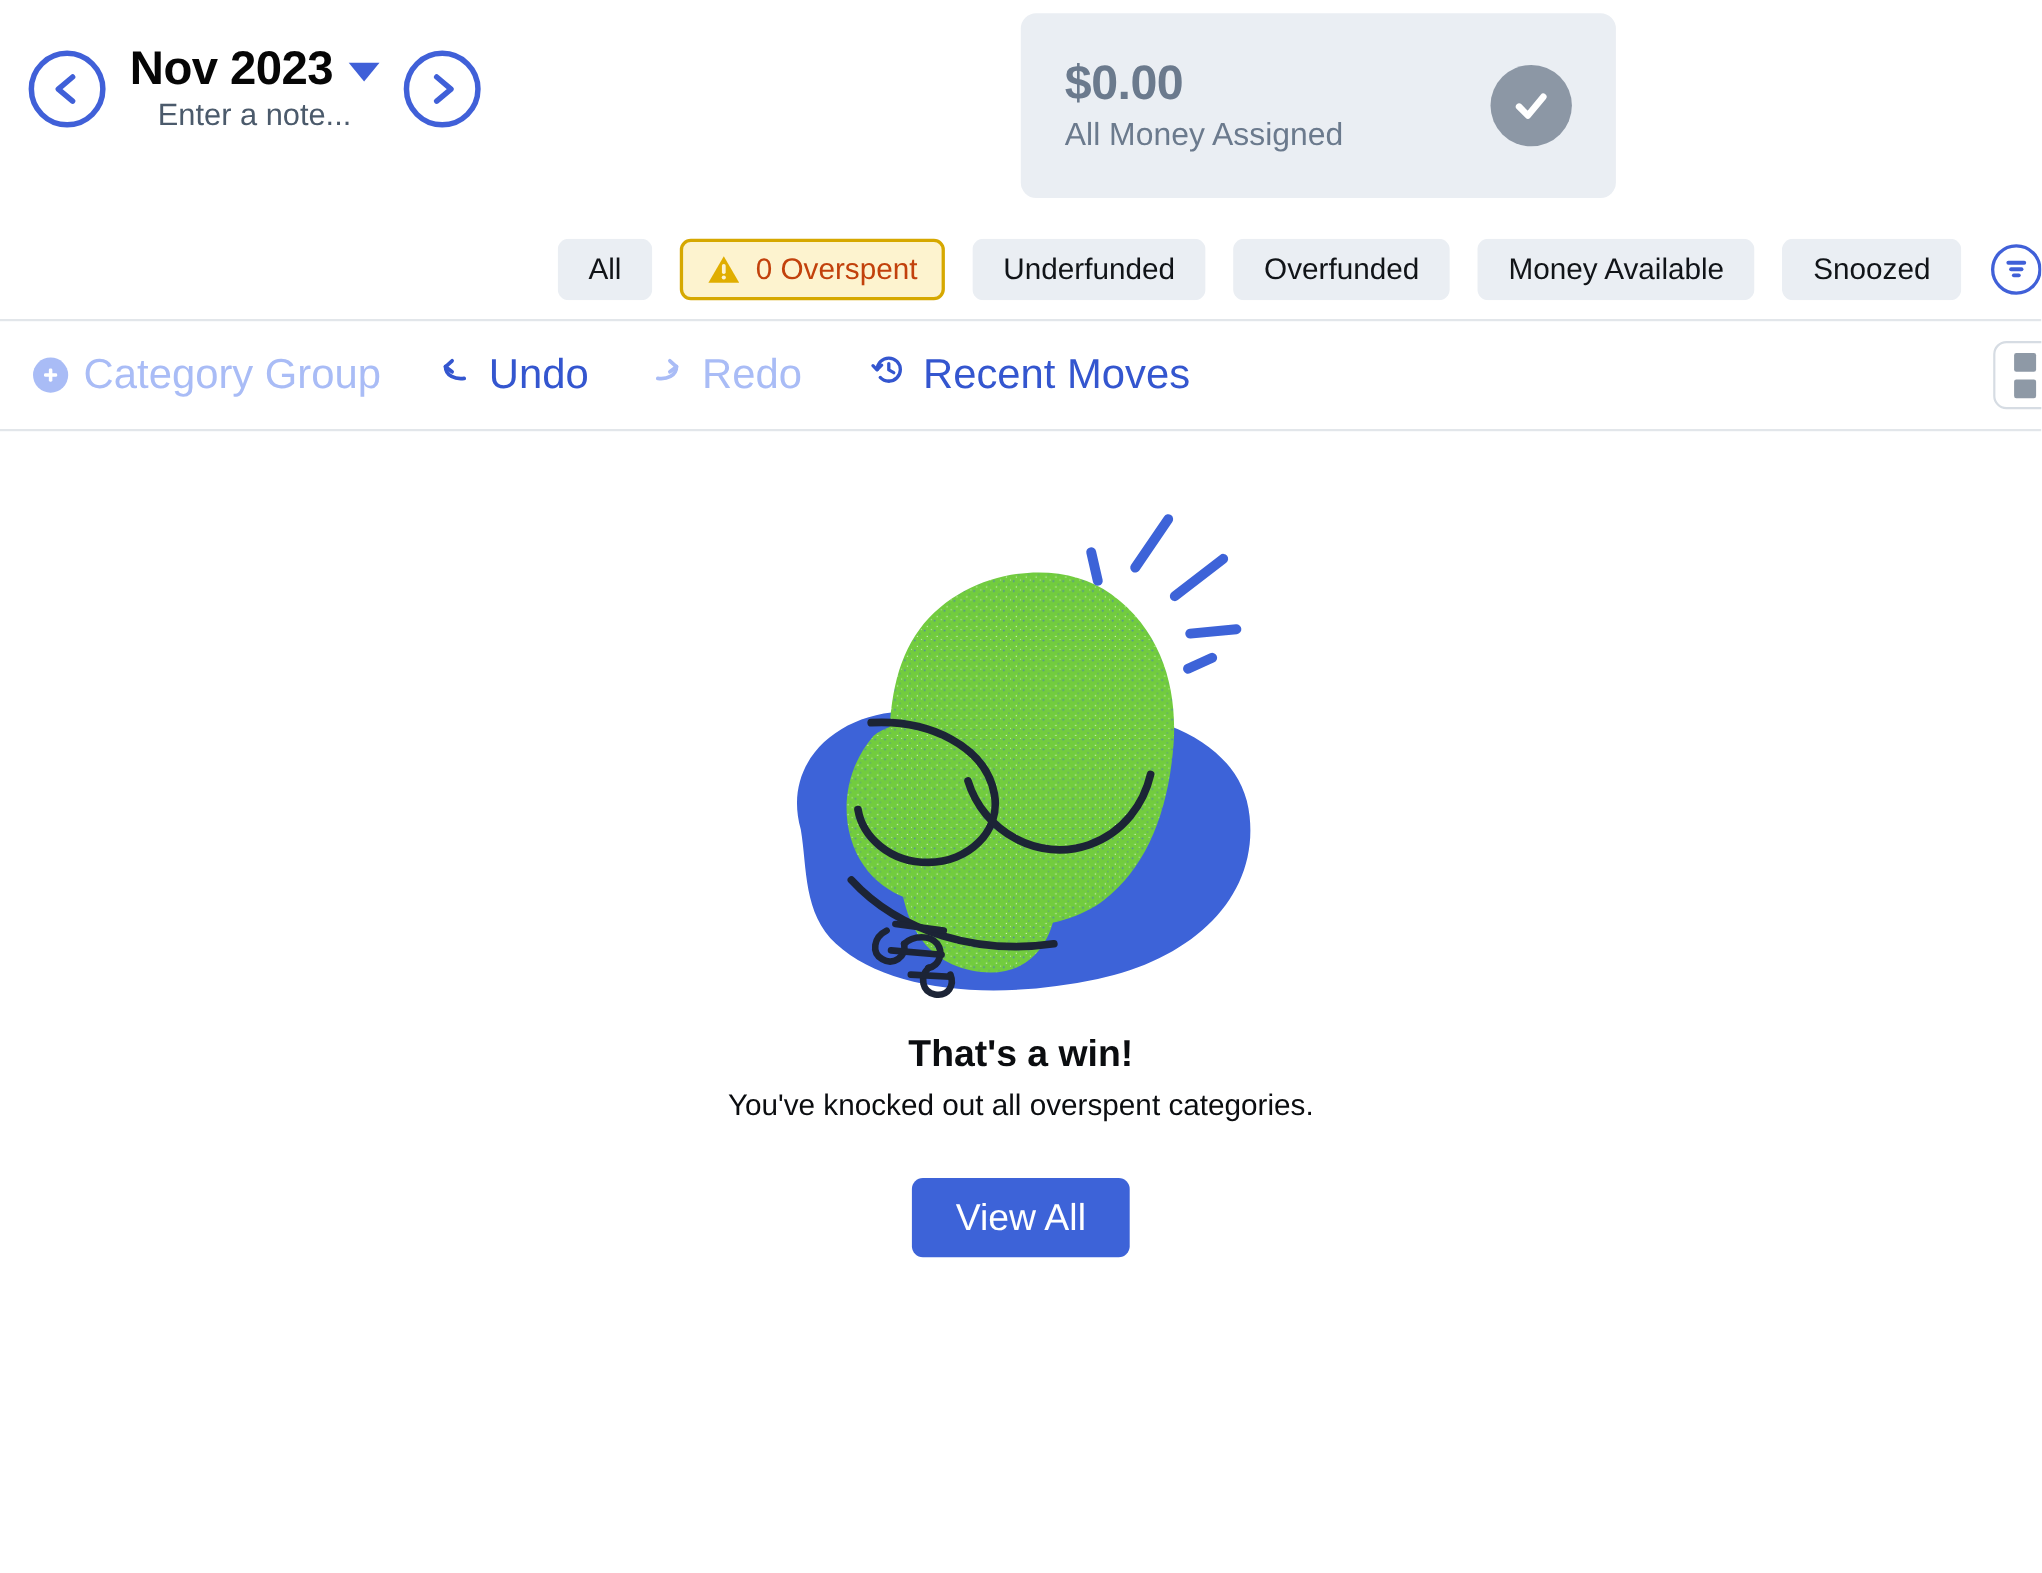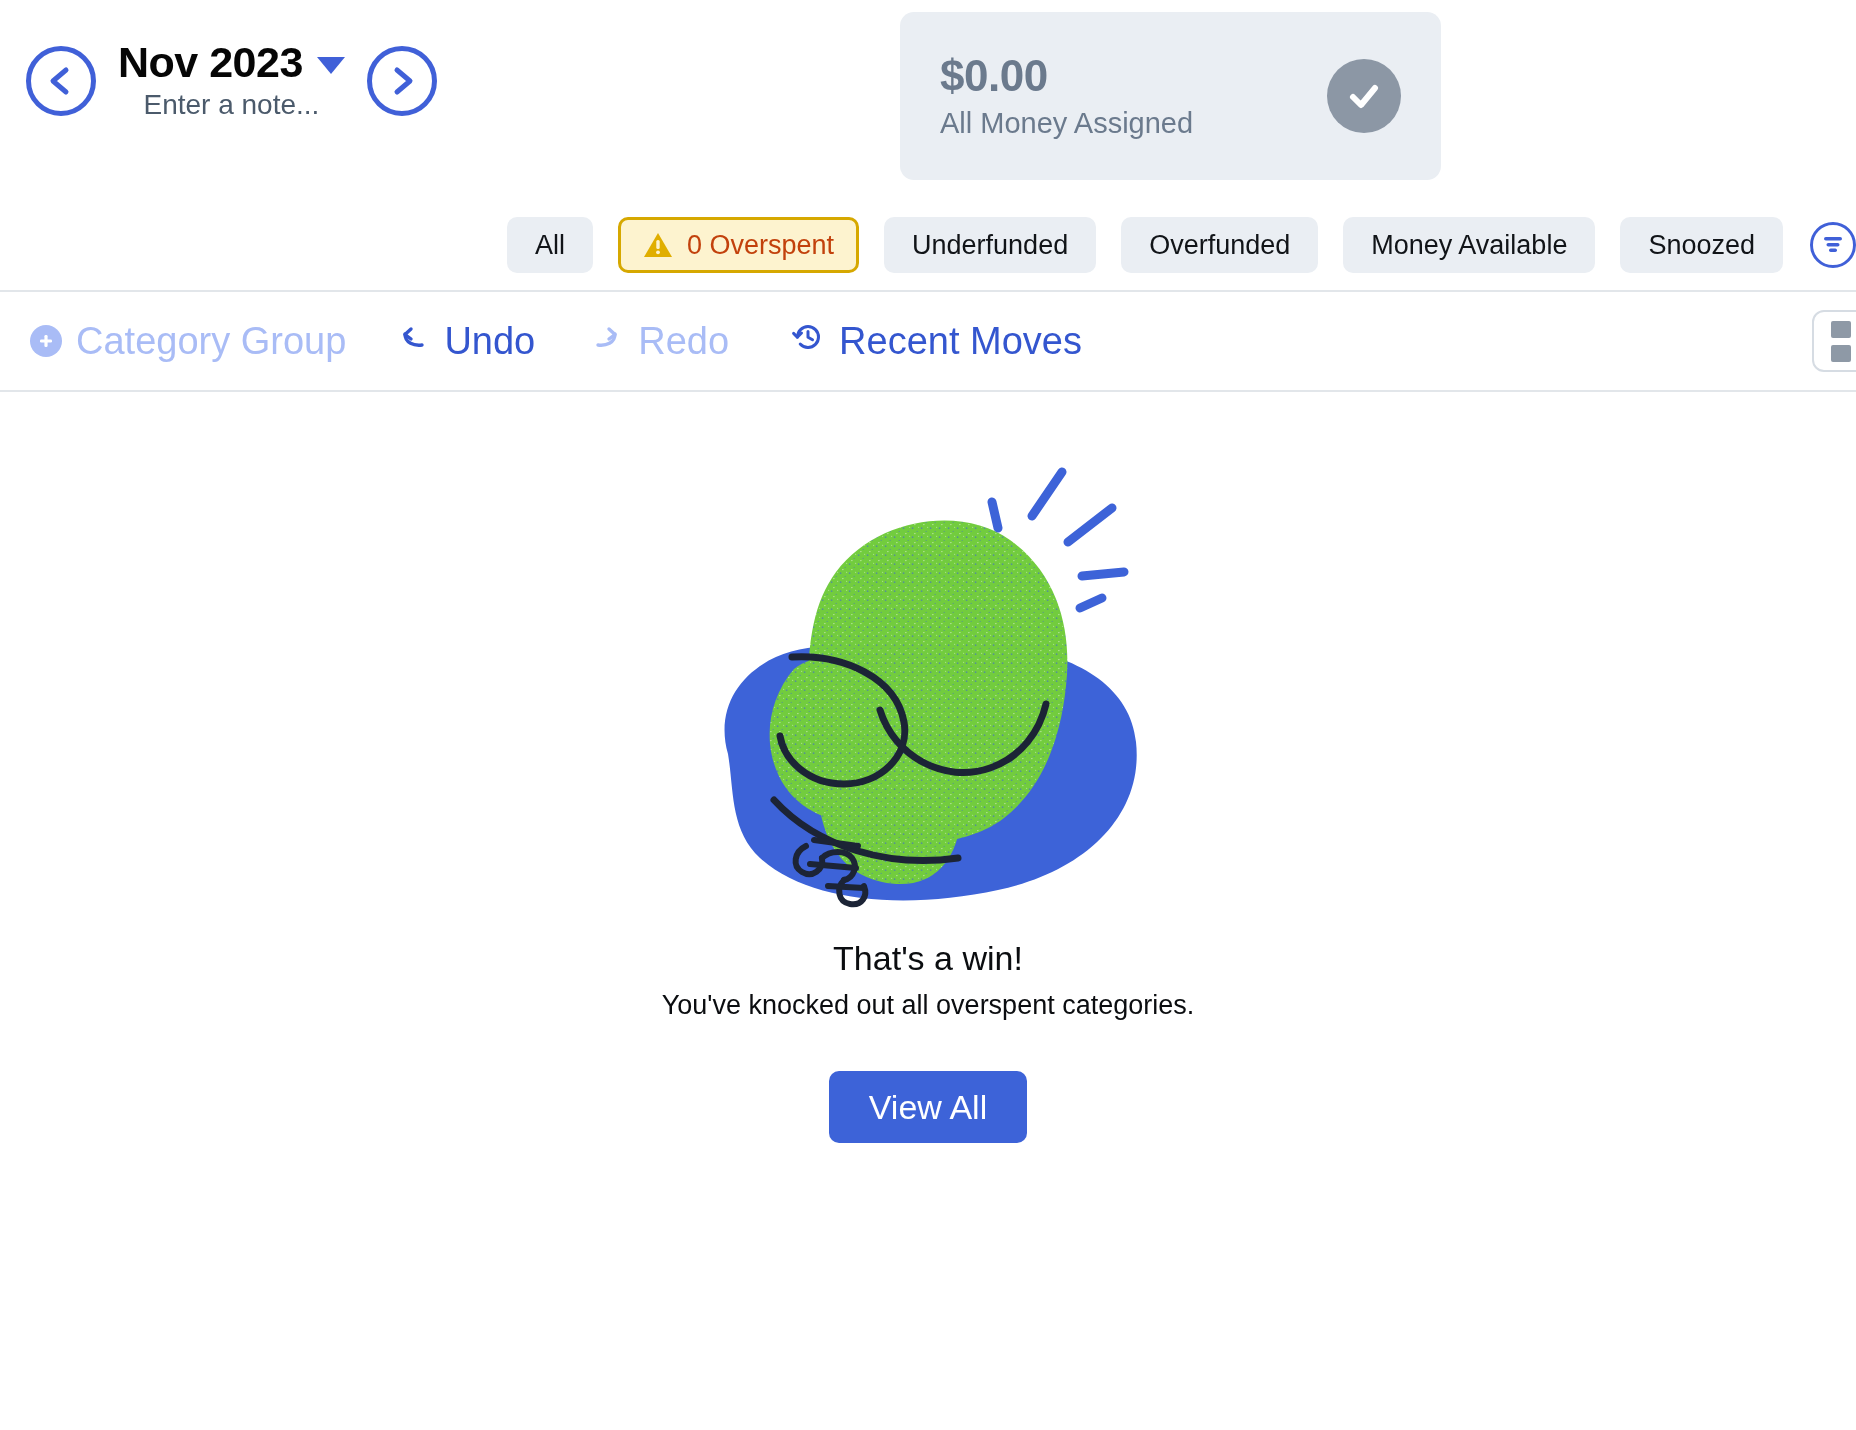--- a/index.html
+++ b/index.html
@@ -44,21 +44,21 @@
     border-top: 17px solid #4060d8;
     margin-top: 5px;
   }
   .month-note {
     font-size: 28px; color: #4b5a6b; margin-top: 4px; white-space: nowrap;
     cursor: text;
   }
 
   
   .money-card {
-    position: absolute; left: 900px; top: 12px;
+    position: absolute; left: 928px; top: 12px;
     width: 541px; height: 168px;
     background: #eaeef3; border-radius: 14px;
     display: flex; align-items: center; justify-content: space-between;
     padding: 0 40px 0 40px;
   }
   .money-left { display:flex; flex-direction: column; }
   .money-amount {
     font-size: 44px; font-weight: 700; color: #6b7a8d; letter-spacing: -0.5px;
     line-height: 1.1;
   }
@@ -120,21 +120,21 @@
   }
   .edge-btn .sq { width: 20px; height: 17px; background: #8e99a6; border-radius: 2px;}
 
   
   .empty {
     position: absolute; left: 0; top: 392px; width: 1856px; height: 1038px;
     display: flex; flex-direction: column; align-items: center;
   }
   .illo { margin-top: 62px; width: 520px; height: 470px; }
   .empty-title {
-    font-size: 34px; font-weight: 400; color: #0b0d10; margin-top: 14px;
+    font-size: 34px; font-weight: 700; color: #0b0d10; margin-top: 14px;
     line-height: 1.2;
   }
   .empty-sub {
     font-size: 27px; color: #0b0d10; margin-top: 10px; line-height: 1.2;
   }
   .view-all {
     margin-top: 50px; background: #3d63d8; color: #ffffff;
     font-size: 34px; border: none; border-radius: 10px;
     padding: 0 40px; height: 72px; cursor: pointer;
     font-family: "Liberation Sans", sans-serif;

